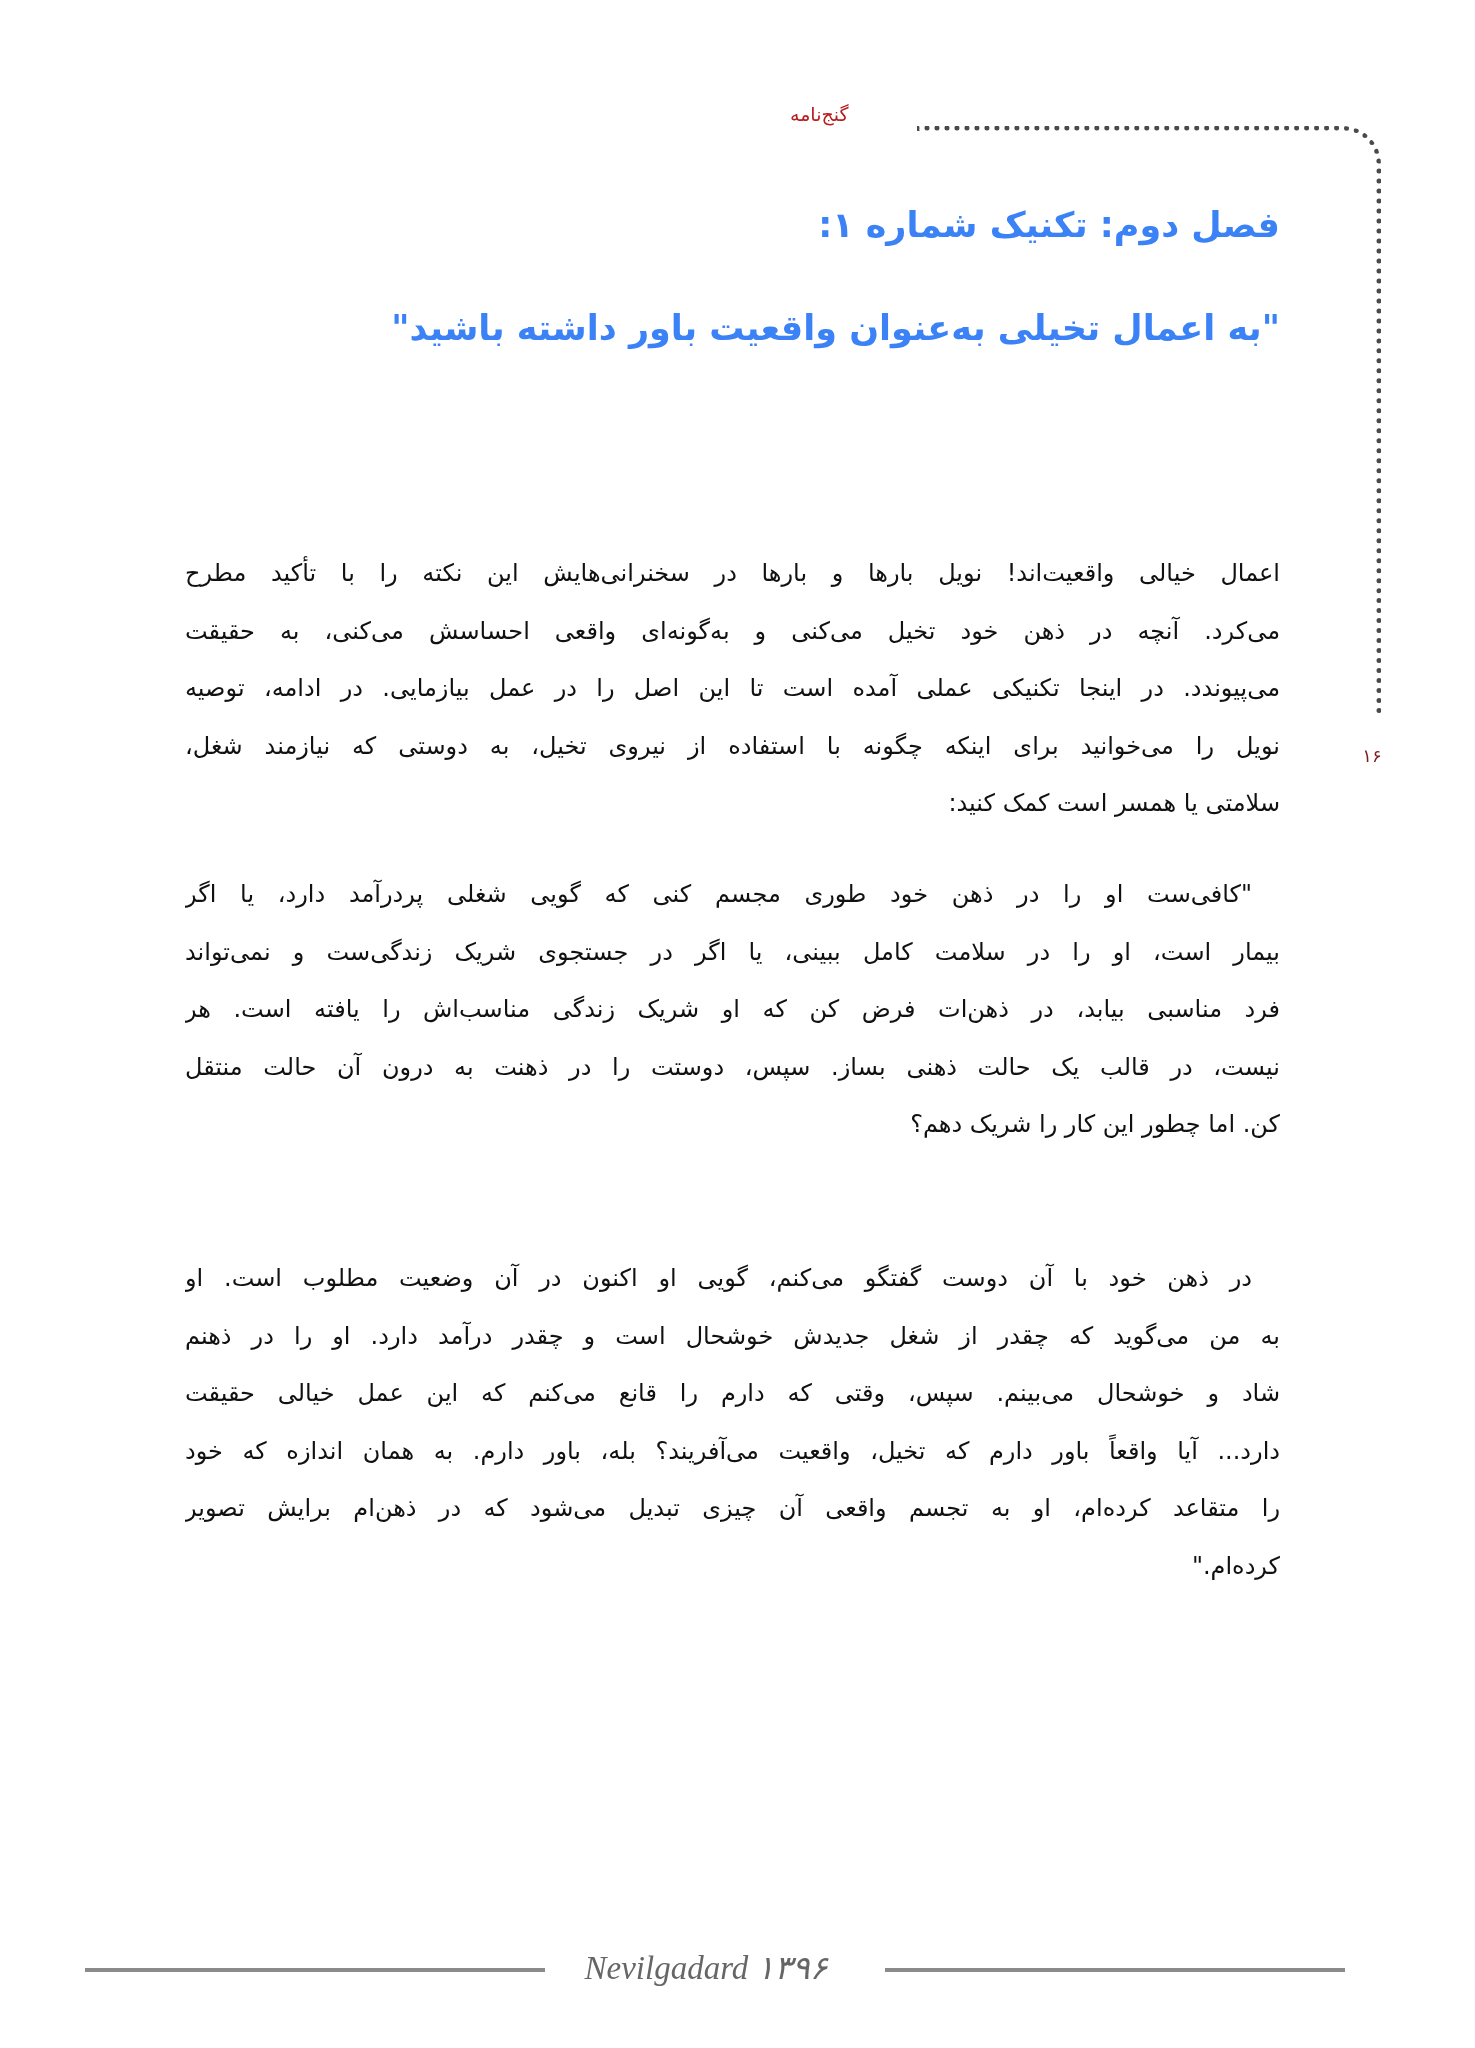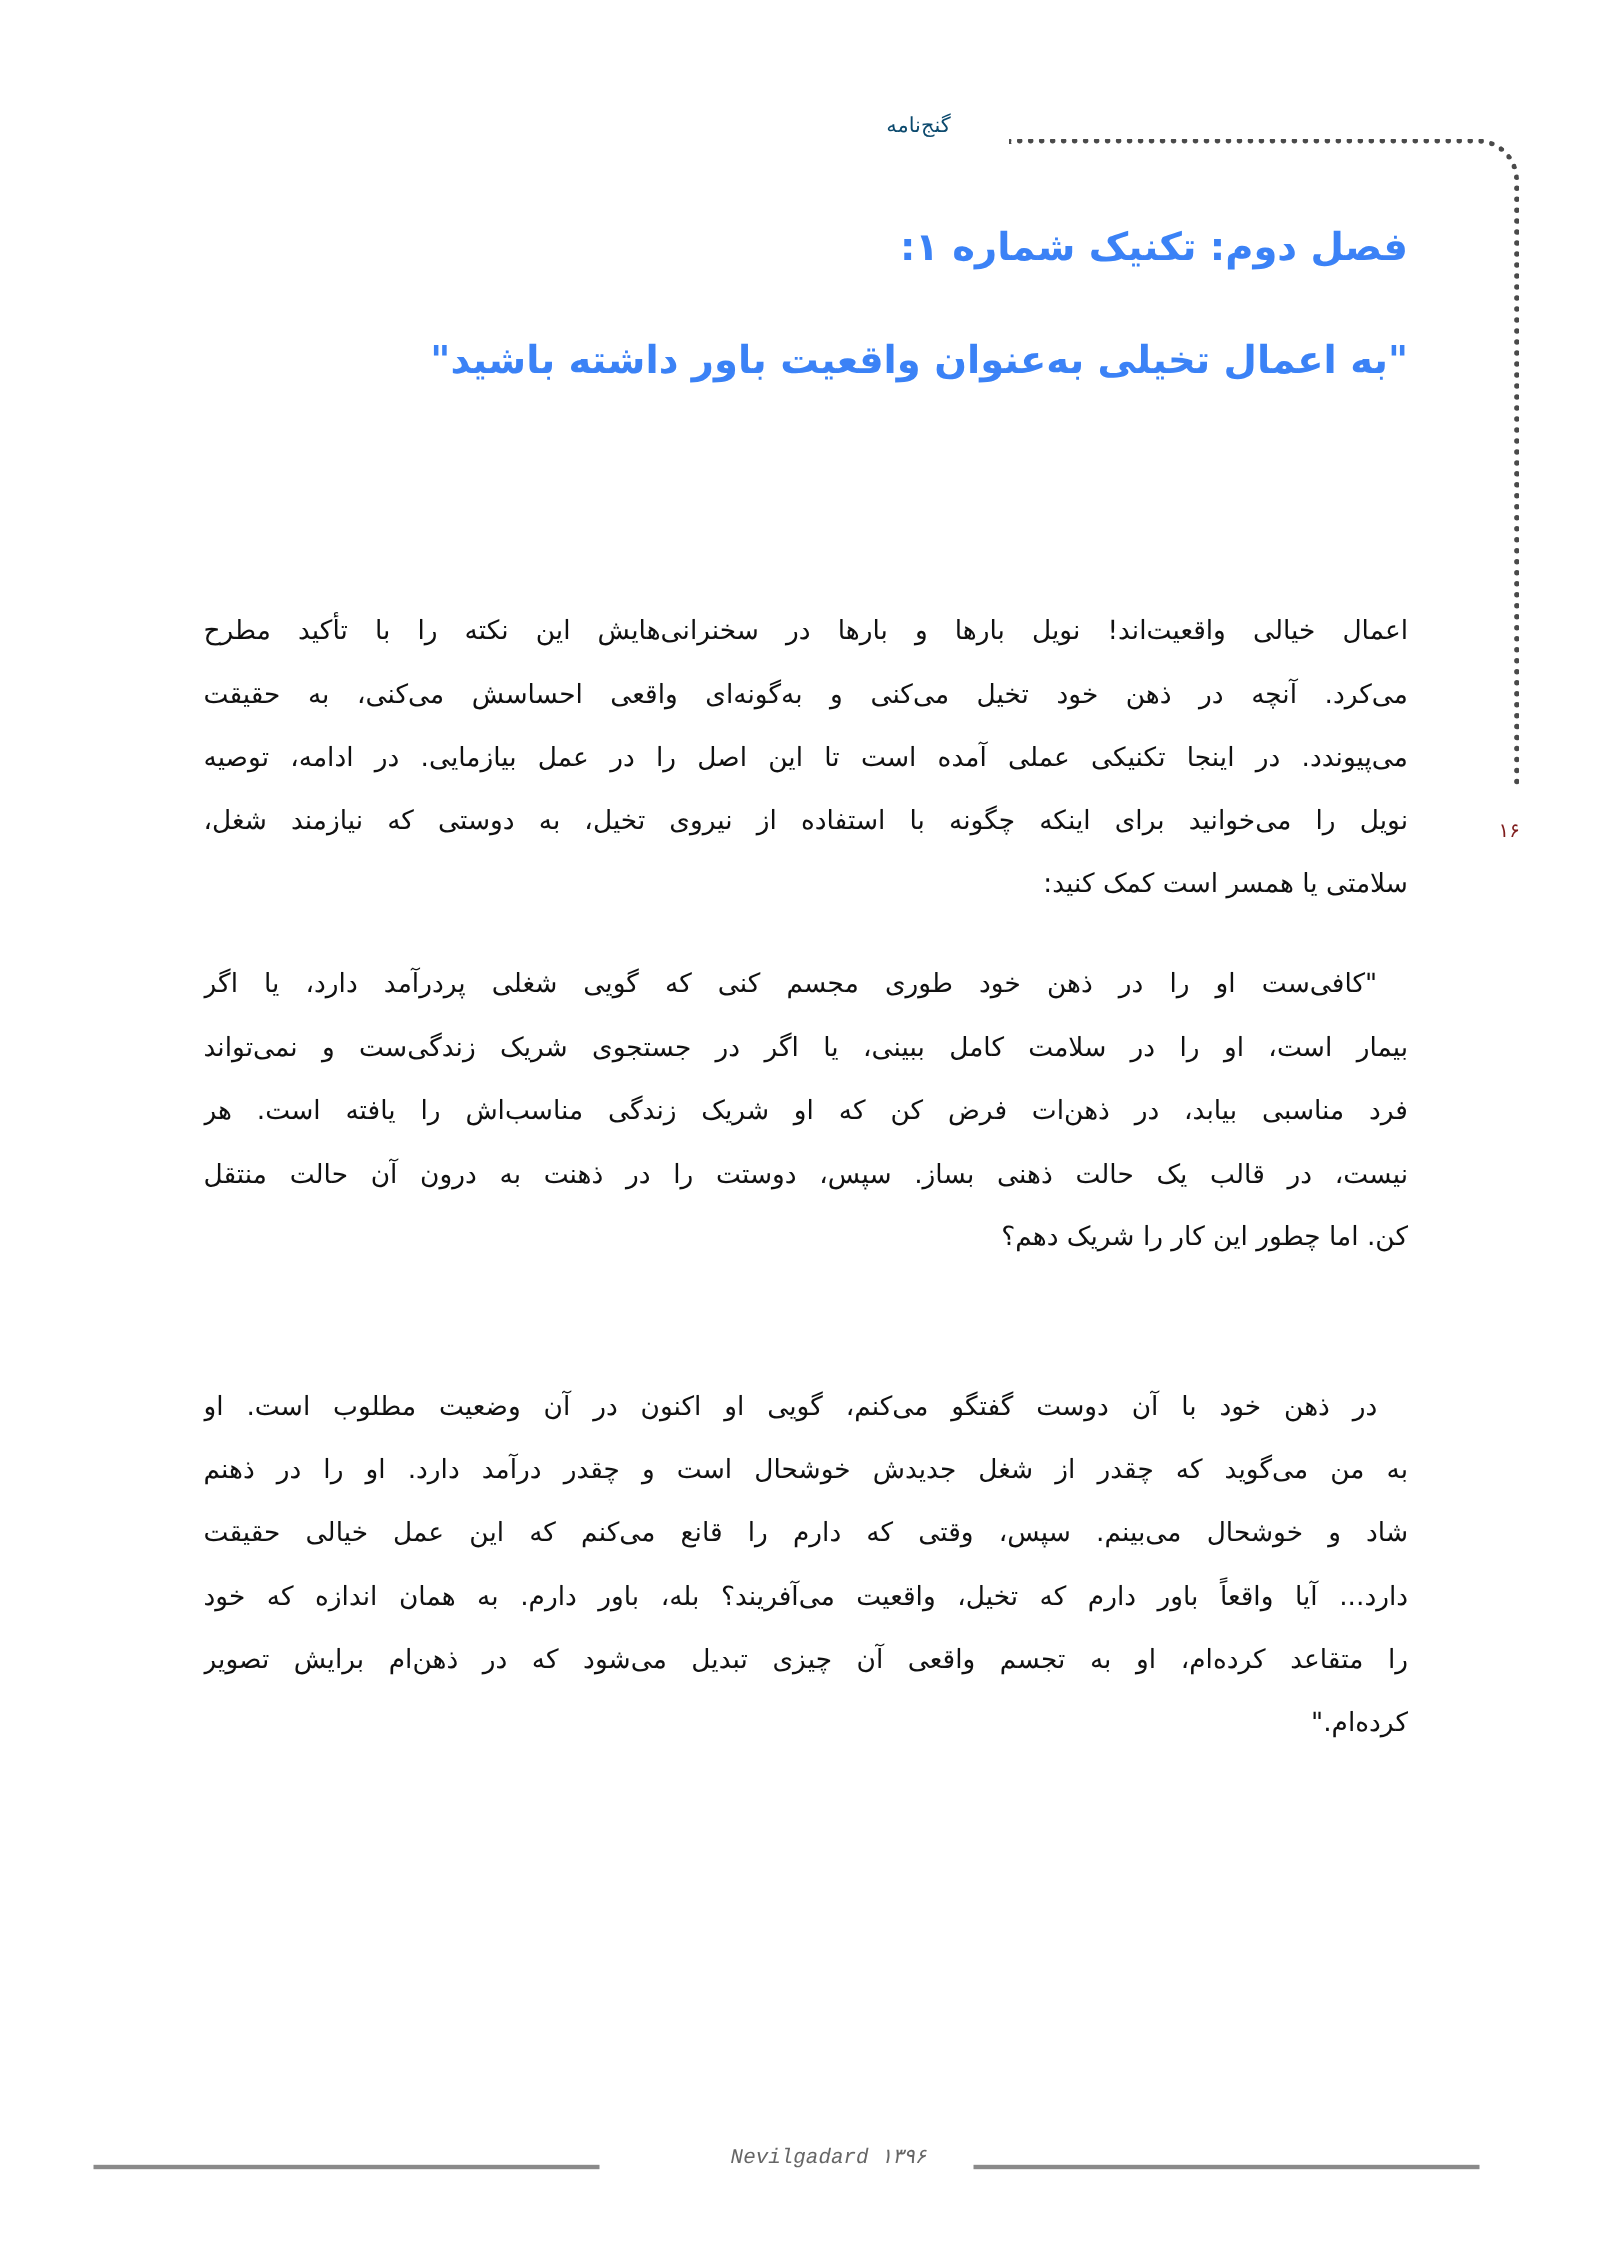--- a/index.html
+++ b/index.html
@@ -1,19 +1,19 @@
 <!DOCTYPE html>
 <html><head>
   <meta charset="utf-8">
   <style>
     html, body { margin: 0; padding: 0; background: #ffffff; }
     body { width: 1475px; height: 2048px; position: relative; overflow: hidden;
       font-family: "DejaVu Sans", sans-serif; color: #111; }
-    .running-head { position: absolute; top: 103px; left: 790px; width: 90px; text-align: center;
-      font-size: 19px; direction: rtl; color: #0c4a6e; }
+    .running-head { position: absolute; top: 103px; left: 790px; width: 90px; text-align: left;
+      font-size: 19px; direction: rtl; color: #b91c1c; }
     .frame { position: absolute; left: 917px; top: 126px; width: 464px; height: 588px;
       border-top: 5px dotted #4a4a4a; border-right: 5px dotted #4a4a4a; border-top-right-radius: 38px;
       box-sizing: border-box; }
     .page-number { position: absolute; top: 745px; left: 1352px; width: 40px; text-align: center;
       font-size: 18px; color: #7f1d1d; letter-spacing: 6px; }
     .title { position: absolute; right: 195px; direction: rtl; font-weight: bold; color: #3b82f6;
       font-size: 35px; white-space: nowrap; }
     .title1 { top: 205px; }
     .title2 { top: 308px; }
     .body-text { position: absolute; left: 185px; width: 1095px; direction: rtl; font-size: 24px;
@@ -21,22 +21,22 @@
     .line { height: 57.5px; line-height: 57.5px; text-align: justify; text-align-last: justify;
       white-space: nowrap; overflow: hidden; }
     .line.last { text-align-last: right; }
     .line.indent { padding-right: 28px; }
     .p1 { top: 545px; }
     .p2 { top: 866px; }
     .p3 { top: 1250px; }
     .footer-line { position: absolute; top: 1968px; height: 4px; background: #8a8a8a; }
     .footer-left { left: 85px; width: 460px; }
     .footer-right { left: 885px; width: 460px; }
-    .footer-text { position: absolute; top: 1948px; left: 613px; width: 280px; text-align: center;
-      font-family: Liberation Mono, monospace; font-style: italic; font-size: 19px; color: #666; }
+    .footer-text { position: absolute; top: 1948px; left: 566px; width: 280px; text-align: center;
+      font-family: Liberation Serif, serif; font-style: italic; font-size: 33px; color: #666; }
   </style>
 </head>
 <body>
 
 <div class="running-head">گنج‌نامه</div>
 <div class="frame"></div>
 <div class="page-number">۱۶</div>
 
 <div class="title title1">فصل دوم: تکنیک شماره ۱:</div>
 <div class="title title2">"به اعمال تخیلی به‌عنوان واقعیت باور داشته باشید"</div>

